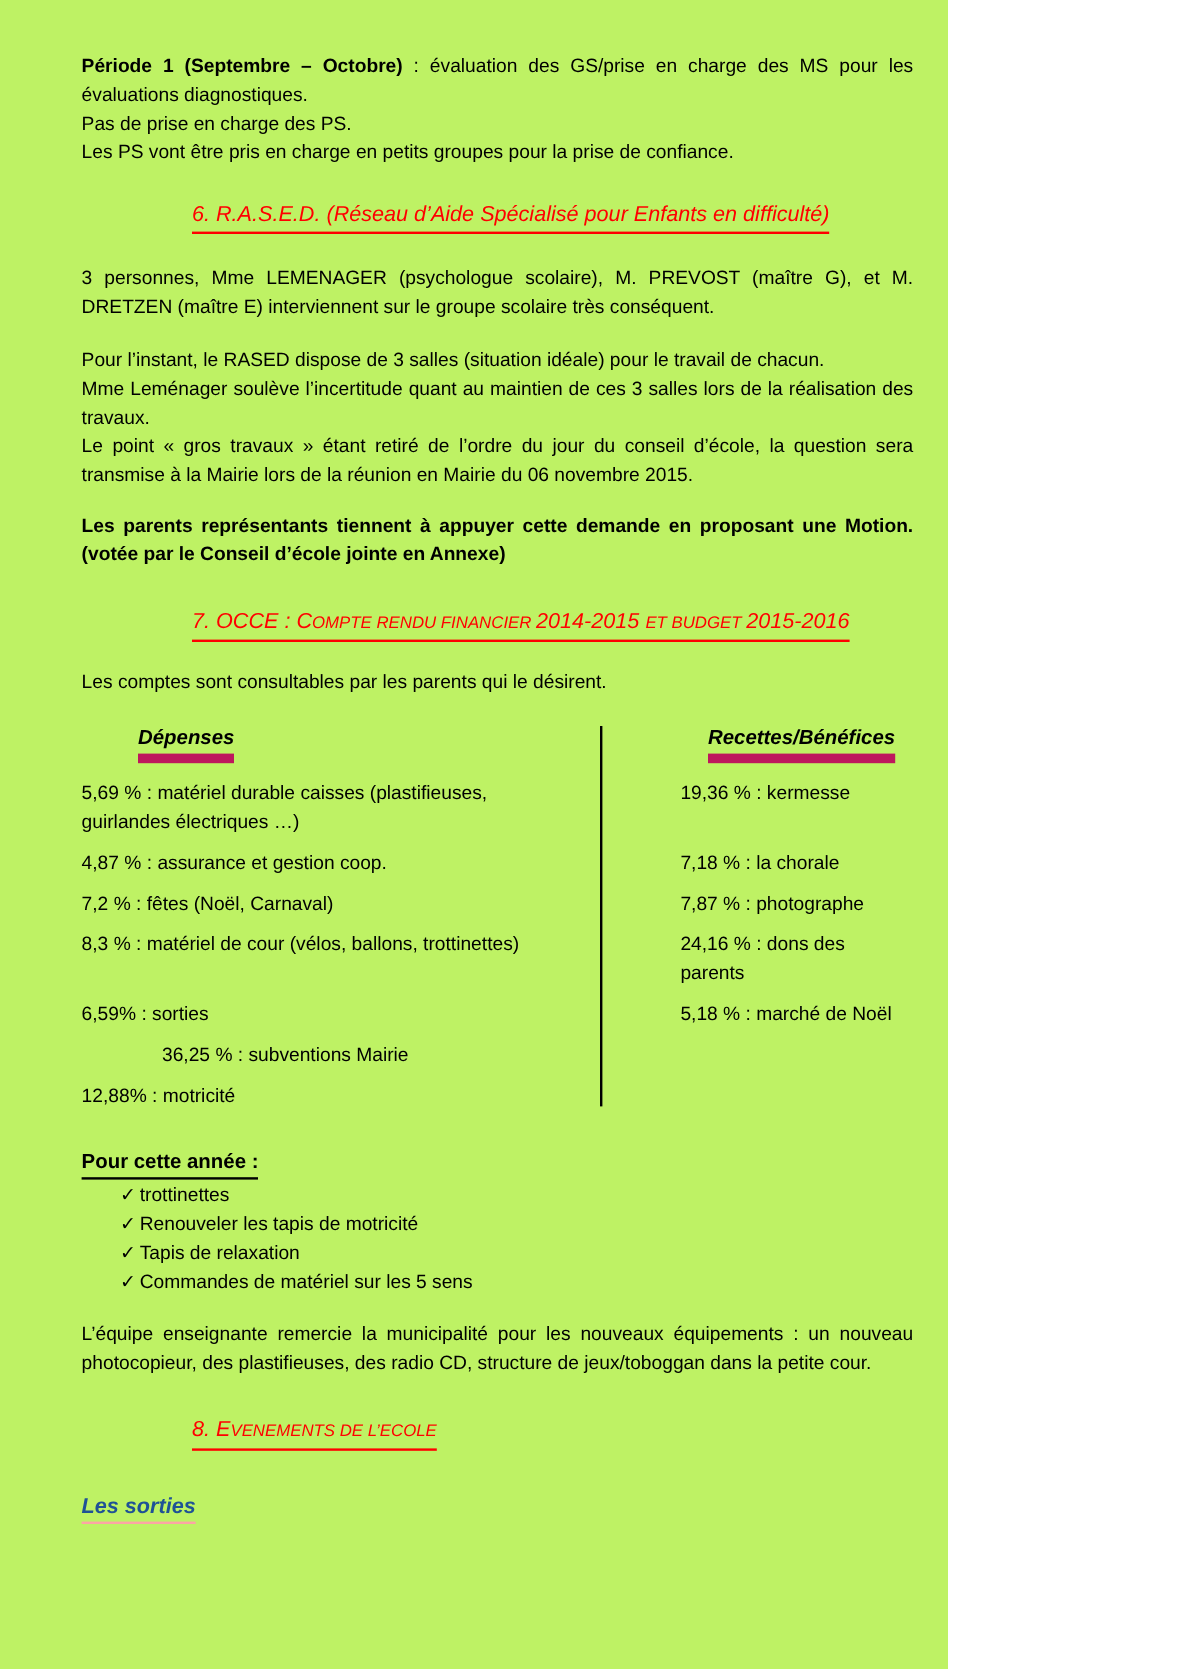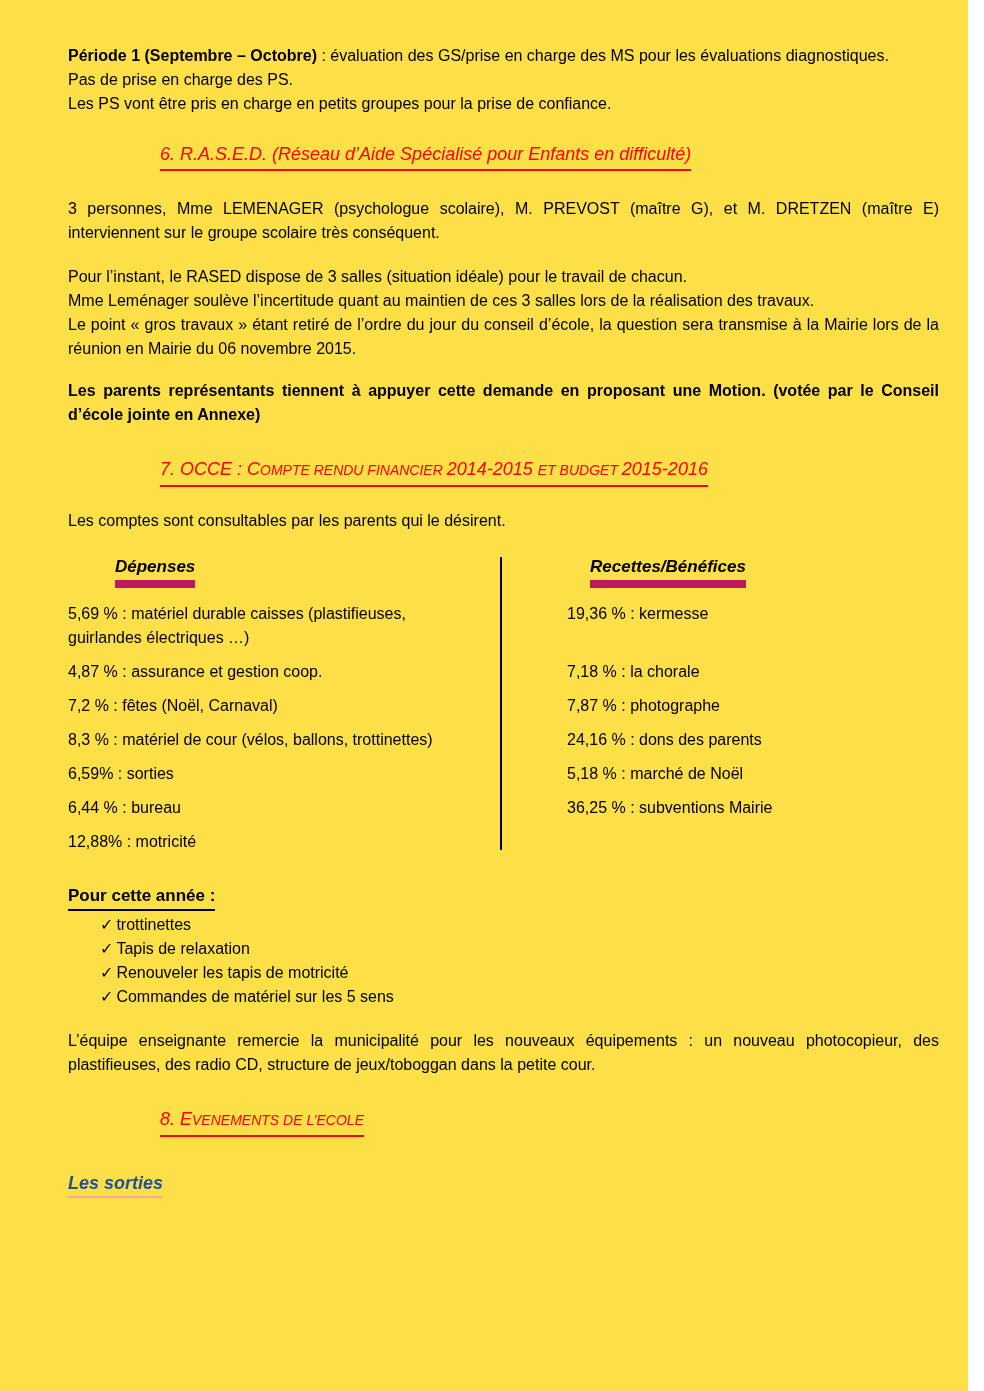--- a/index.html
+++ b/index.html
@@ -1,20 +1,20 @@
 <!DOCTYPE html>
 <html><head>
 <meta charset="utf-8">
 <style>
   * { box-sizing: border-box; }
   html, body { margin: 0; padding: 0; background: #ffffff; }
   .page {
-    width: 968px;
+    width: 790px;
     height: 1391px;
-    background: #fde047;
+    background: #bef264;
     font-family: "Liberation Sans", sans-serif;
     font-size: 16px;
     line-height: 24px;
     color: #000000;
     padding: 44px 29px 0 68px;
     overflow: hidden;
   }
   p, div { margin: 0; }
   .justify { text-align: justify; }
 
@@ -152,36 +152,35 @@
     </div>
     <div class="trow">
       <div class="tleft">8,3 % : matériel de cour (vélos, ballons, trottinettes)</div>
       <div class="tright">24,16 % : dons des parents</div>
     </div>
     <div class="trow">
       <div class="tleft">6,59% : sorties</div>
       <div class="tright">5,18 % : marché de Noël</div>
     </div>
     <div class="trow">
-      <div class="tleft">6,44 % : bureau</div>
       <div class="tright">36,25 % : subventions Mairie</div>
     </div>
     <div class="trow">
       <div class="tleft">12,88% : motricité</div>
       <div class="tright"></div>
     </div>
   </div>
 
   <div class="year-heading">
     <span class="yh">Pour cette année :</span>
   </div>
   <div class="checklist">
     <div class="check-item"><span class="check-glyph">✓</span><span>trottinettes</span></div>
+    <div class="check-item"><span class="check-glyph">✓</span><span>Renouveler les tapis de motricité</span></div>
     <div class="check-item"><span class="check-glyph">✓</span><span>Tapis de relaxation</span></div>
-    <div class="check-item"><span class="check-glyph">✓</span><span>Renouveler les tapis de motricité</span></div>
     <div class="check-item"><span class="check-glyph">✓</span><span>Commandes de matériel sur les 5 sens</span></div>
   </div>
 
   <p class="para-thanks">L’équipe enseignante remercie la municipalité pour les nouveaux équipements : un nouveau photocopieur, des plastifieuses, des radio CD, structure de jeux/toboggan dans la petite cour.</p>
 
   <div class="red-heading" style="margin-top:28px;">
     <span class="hwrap"><span>8. E</span><span class="sc-small">VENEMENTS DE L’ECOLE</span></span>
   </div>
 
   <div class="sorties">

